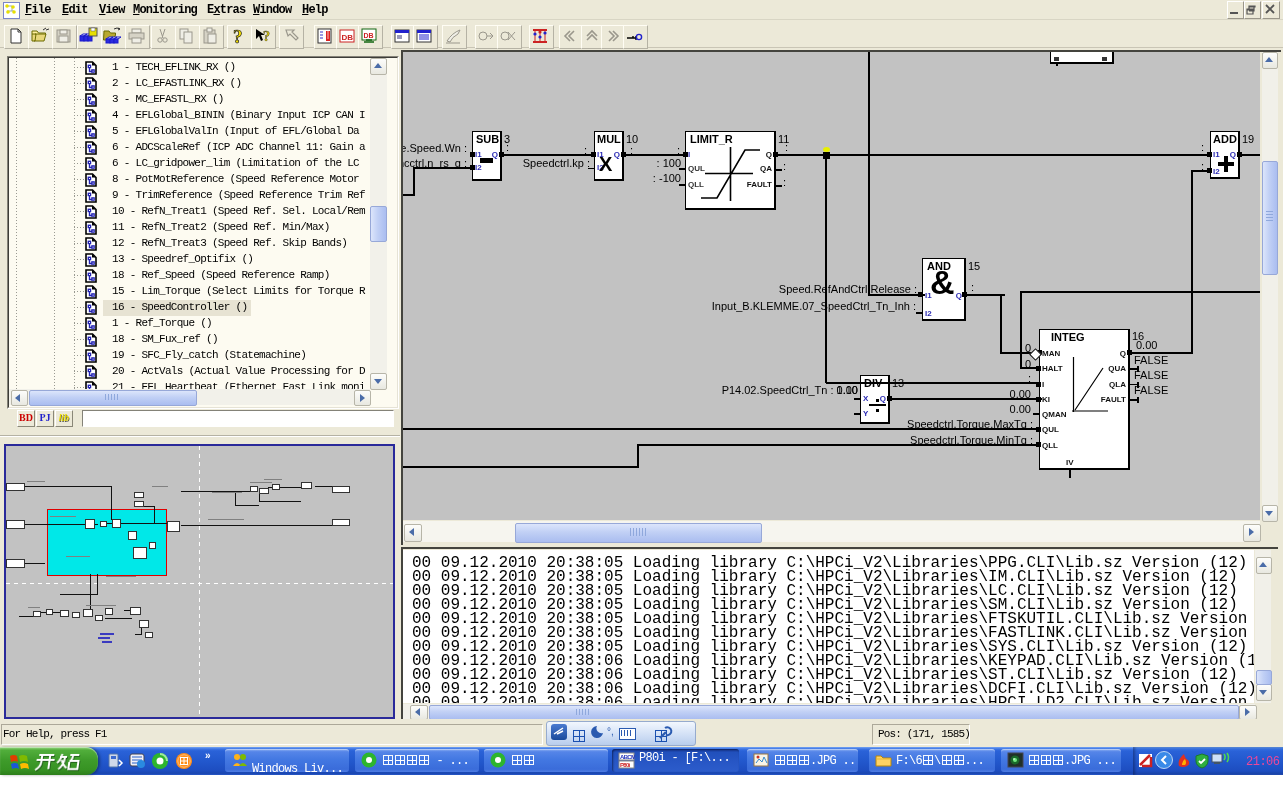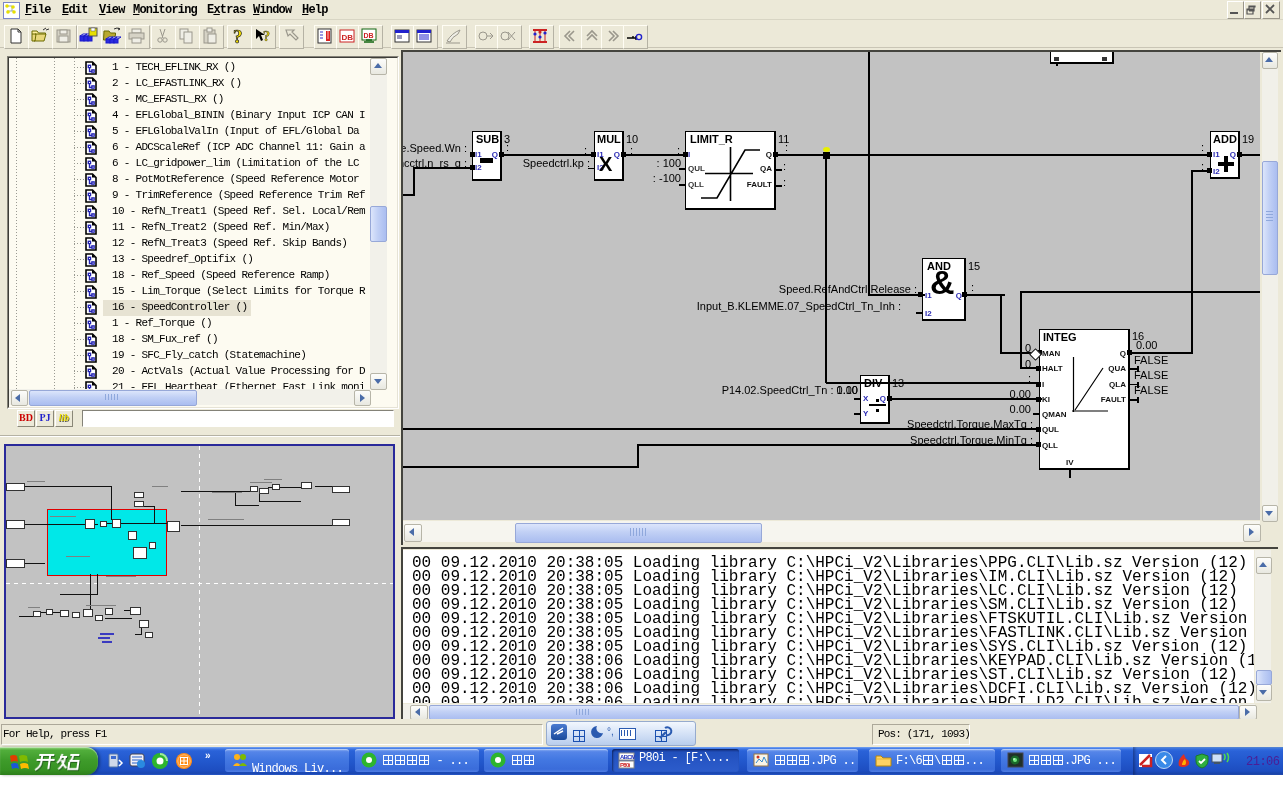--- a/index.html
+++ b/index.html
@@ -618,21 +618,21 @@
     </div>
     <div class="blk" style="left:807px;top:79px;width:27px;height:45px">
       <div class="bt" style="left:2px;top:1px">ADD</div>
       <div class="pin" style="left:2px;top:18px">I1</div>
       <div class="pin" style="left:2px;top:35px">I2</div>
       <div class="pin" style="right:2px;top:18px">Q</div>
       <div class="abs" style="left:7px;top:30px;width:16px;height:4px;background:#000"></div>
       <div class="abs" style="left:13px;top:24px;width:4px;height:16px;background:#000"></div>
     </div>
     <div class="blk" style="left:636px;top:277px;width:88px;height:138px">
-      <div class="bt" style="left:3px;top:1px">INTEG</div>
+      <div class="bt" style="left:11px;top:1px">INTEG</div>
       <div class="pink" style="left:2px;top:19px">MAN</div>
       <div class="pink" style="left:2px;top:34px">HALT</div>
       <div class="pink" style="left:2px;top:50px">I</div>
       <div class="pink" style="left:2px;top:65px">KI</div>
       <div class="pink" style="left:2px;top:80px">QMAN</div>
       <div class="pink" style="left:2px;top:95px">QUL</div>
       <div class="pink" style="left:2px;top:111px">QLL</div>
       <div class="pink" style="right:2px;top:19px">Q</div>
       <div class="pink" style="right:2px;top:34px">QUA</div>
       <div class="pink" style="right:2px;top:50px">QLA</div>
@@ -724,21 +724,21 @@
     <div class="lbl" style="left:181px;top:92px">:</div>
     <div class="lbl" style="left:227px;top:92px">:</div>
     <div class="lbl" style="left:274px;top:92px">:</div>
     <div class="lbl" style="right:579px;top:105px;left:auto">: 100</div>
     <div class="lbl" style="right:579px;top:120px;left:auto">: -100</div>
     <div class="lbl" style="left:375px;top:81px">11</div>
     <div class="lbl" style="left:382px;top:89px">:</div>
     <div class="lbl" style="left:380px;top:108px">:</div>
     <div class="lbl" style="left:380px;top:124px">:</div>
     <div class="lbl" style="right:343px;top:231px;left:auto">Speed.RefAndCtrl.Release :</div>
-    <div class="lbl" style="right:359px;top:248px;left:auto">Input_B.KLEMME.07_SpeedCtrl_Tn_Inh :</div>
+    <div class="lbl" style="right:344px;top:248px;left:auto">Input_B.KLEMME.07_SpeedCtrl_Tn_Inh :</div>
     <div class="lbl" style="left:565px;top:208px">15</div>
     <div class="lbl" style="left:568px;top:229px">:</div>
     <div class="lbl" style="left:839px;top:81px">19</div>
     <div class="lbl" style="left:798px;top:89px">:</div>
     <div class="lbl" style="left:798px;top:108px">:</div>
     <div class="lbl" style="left:729px;top:278px">16</div>
     <div class="lbl" style="left:733px;top:287px">0.00</div>
     <div class="lbl" style="left:731px;top:302px">FALSE</div>
     <div class="lbl" style="left:731px;top:316.5px">FALSE</div>
     <div class="lbl" style="left:731px;top:332px">FALSE</div>
@@ -802,21 +802,21 @@
     <div class="arr" style="left:1245px;top:708px;border-top:4px solid transparent;border-bottom:4px solid transparent;border-left:5px solid #4a6ca8"></div>
     <div class="thumbh" style="left:429px;top:705px;width:808px;height:13px"></div>
     <div class="abs" style="left:576px;top:709px;width:14px;height:6px;background:repeating-linear-gradient(90deg,#8fa8dc 0,#8fa8dc 1px,transparent 1px,transparent 3px)"></div>
   </div>
 
 <div class="abs" style="left:0;top:719px;width:1283px;height:2px;background:#ece9d8"></div>
 <div class="abs" style="left:0;top:721px;width:1283px;height:26px;background:#ece9d8"></div>
 <div class="abs" style="left:1px;top:724px;width:540px;height:19px;border:1px solid;border-color:#aca899 #fff #fff #aca899"></div>
 <div class="abs" style="left:872px;top:724px;width:96px;height:19px;border:1px solid;border-color:#aca899 #fff #fff #aca899"></div>
 <div class="abs mono" style="left:3px;top:728px;font-size:11px;letter-spacing:-0.85px;color:#000">For Help, press F1</div>
-<div class="abs mono" style="left:878px;top:728px;font-size:11px;letter-spacing:-0.85px;color:#000">Pos: (171, 1093)</div>
+<div class="abs mono" style="left:878px;top:728px;font-size:11px;letter-spacing:-0.85px;color:#000">Pos: (171, 1585)</div>
 <div id="imebar"><div class="abs" style="left:546px;top:721px;width:148px;height:23px;border-radius:3px;background:linear-gradient(180deg,#f2f7fe,#cfdef5 60%,#b8cdec);border:1px solid #96abce"></div><div class="abs" style="left:551px;top:724px;width:16px;height:16px;border-radius:3px;background:linear-gradient(180deg,#4a7ad0,#1a4a9c)"></div><svg class="abs" style="left:553px;top:726px" width="12" height="12">
       <path d="M1 8 L10 2 M4 8 L10 5" stroke="#fff" stroke-width="1.5" fill="none"></path>
     </svg><span class="cj cjb abs" style="left:572px;top:727px;width:12px;height:12px"></span><svg class="abs" style="left:590px;top:725px" width="14" height="14">
       <path d="M7 1 a6 6 0 1 0 6 7 a5 5 0 0 1 -6 -7" fill="#2a5ab0"></path>
     </svg><div class="abs" style="left:607px;top:726px;font:10px 'Liberation Sans';color:#2a5ab0">°,</div><div class="abs" style="left:619px;top:728px;width:15px;height:10px;background:#fff;border:1px solid #2a5ab0"></div><div class="abs" style="left:621px;top:730px;width:11px;height:6px;background:repeating-linear-gradient(90deg,#2a5ab0 0,#2a5ab0 1px,transparent 1px,transparent 3px)"></div><span class="cj cjb abs" style="left:640px;top:727px;width:12px;height:12px"></span><svg class="abs" style="left:658px;top:725px" width="15" height="15">
       <path d="M2 13 L8 7" stroke="#2a5ab0" stroke-width="2.4" fill="none"></path>
       <path d="M7 3 a4 4 0 1 1 1 7" stroke="#2a5ab0" stroke-width="2" fill="none"></path>
     </svg></div>
 
 <div id="taskbar">
@@ -928,14 +928,14 @@
     </svg>
     <svg class="abs" style="left:1194px;top:753px" width="16" height="16">
       <path d="M8 1 l6 2 v5 q0 5 -6 7 q-6 -2 -6 -7 v-5 z" fill="#2fae3f" stroke="#1a7a28"></path>
       <path d="M5 8 l2 2 4 -4" stroke="#fff" stroke-width="1.8" fill="none"></path>
     </svg>
     <svg class="abs" style="left:1211px;top:752px" width="22" height="18">
       <rect x="1" y="2" width="10" height="8" fill="#cfe0f8" stroke="#456"></rect>
       <rect x="3" y="10" width="6" height="2" fill="#456"></rect>
       <path d="M13 8 a5 5 0 0 0 0 -6 M16 10 a8 8 0 0 0 0 -9" stroke="#4fd84f" stroke-width="1.6" fill="none"></path>
     </svg>
-    <div class="abs mono" style="left:1246px;top:755px;font-size:12px;color:#4c1d95;letter-spacing:-0.5px">21:06</div>
+    <div class="abs mono" style="left:1246px;top:755px;font-size:12px;color:#ec4899;letter-spacing:-0.5px">21:06</div>
   </div>
 
 </body></html>

